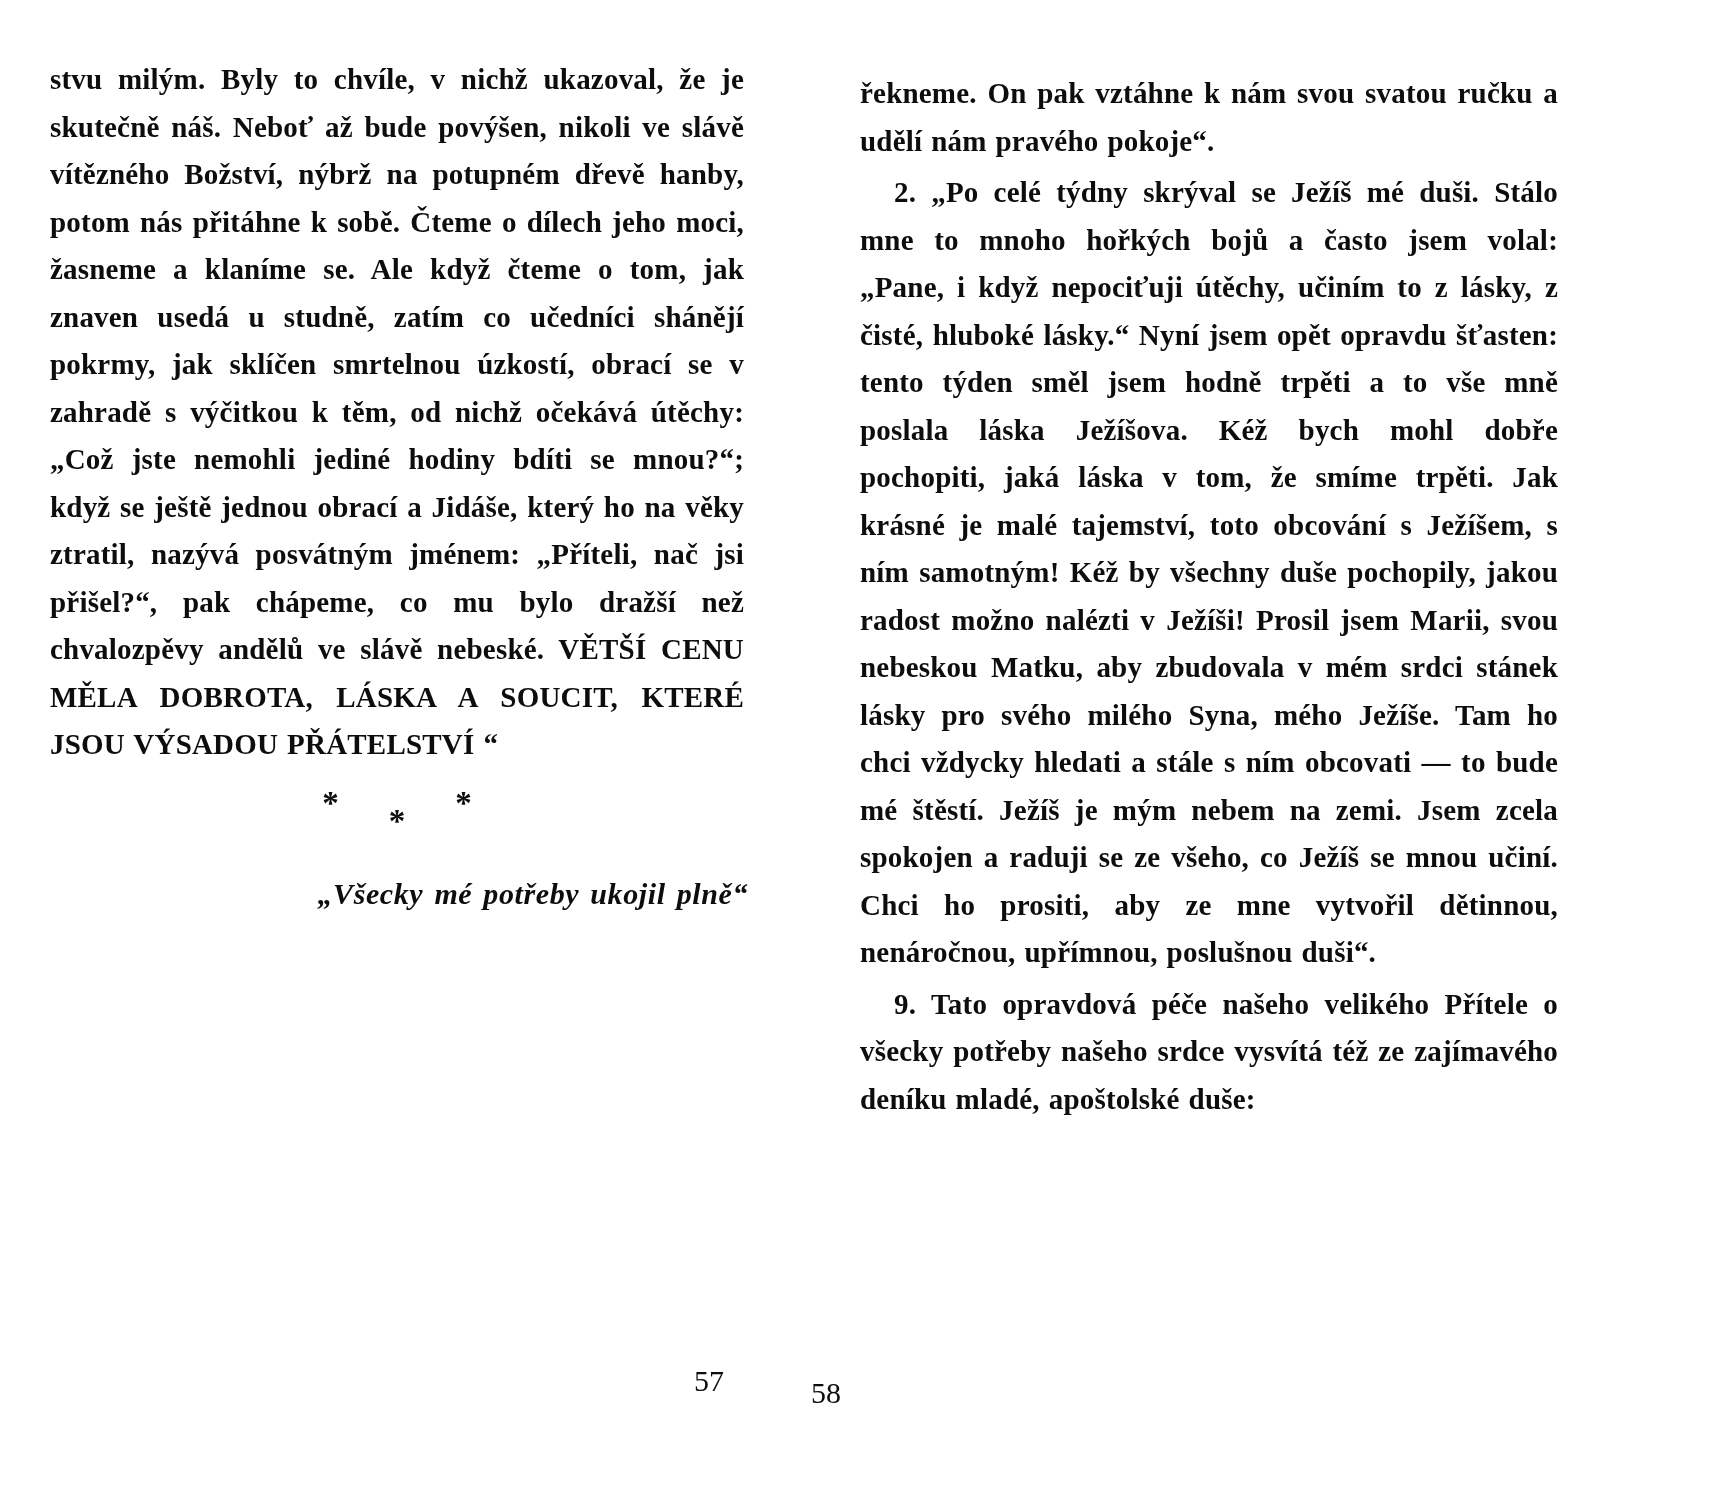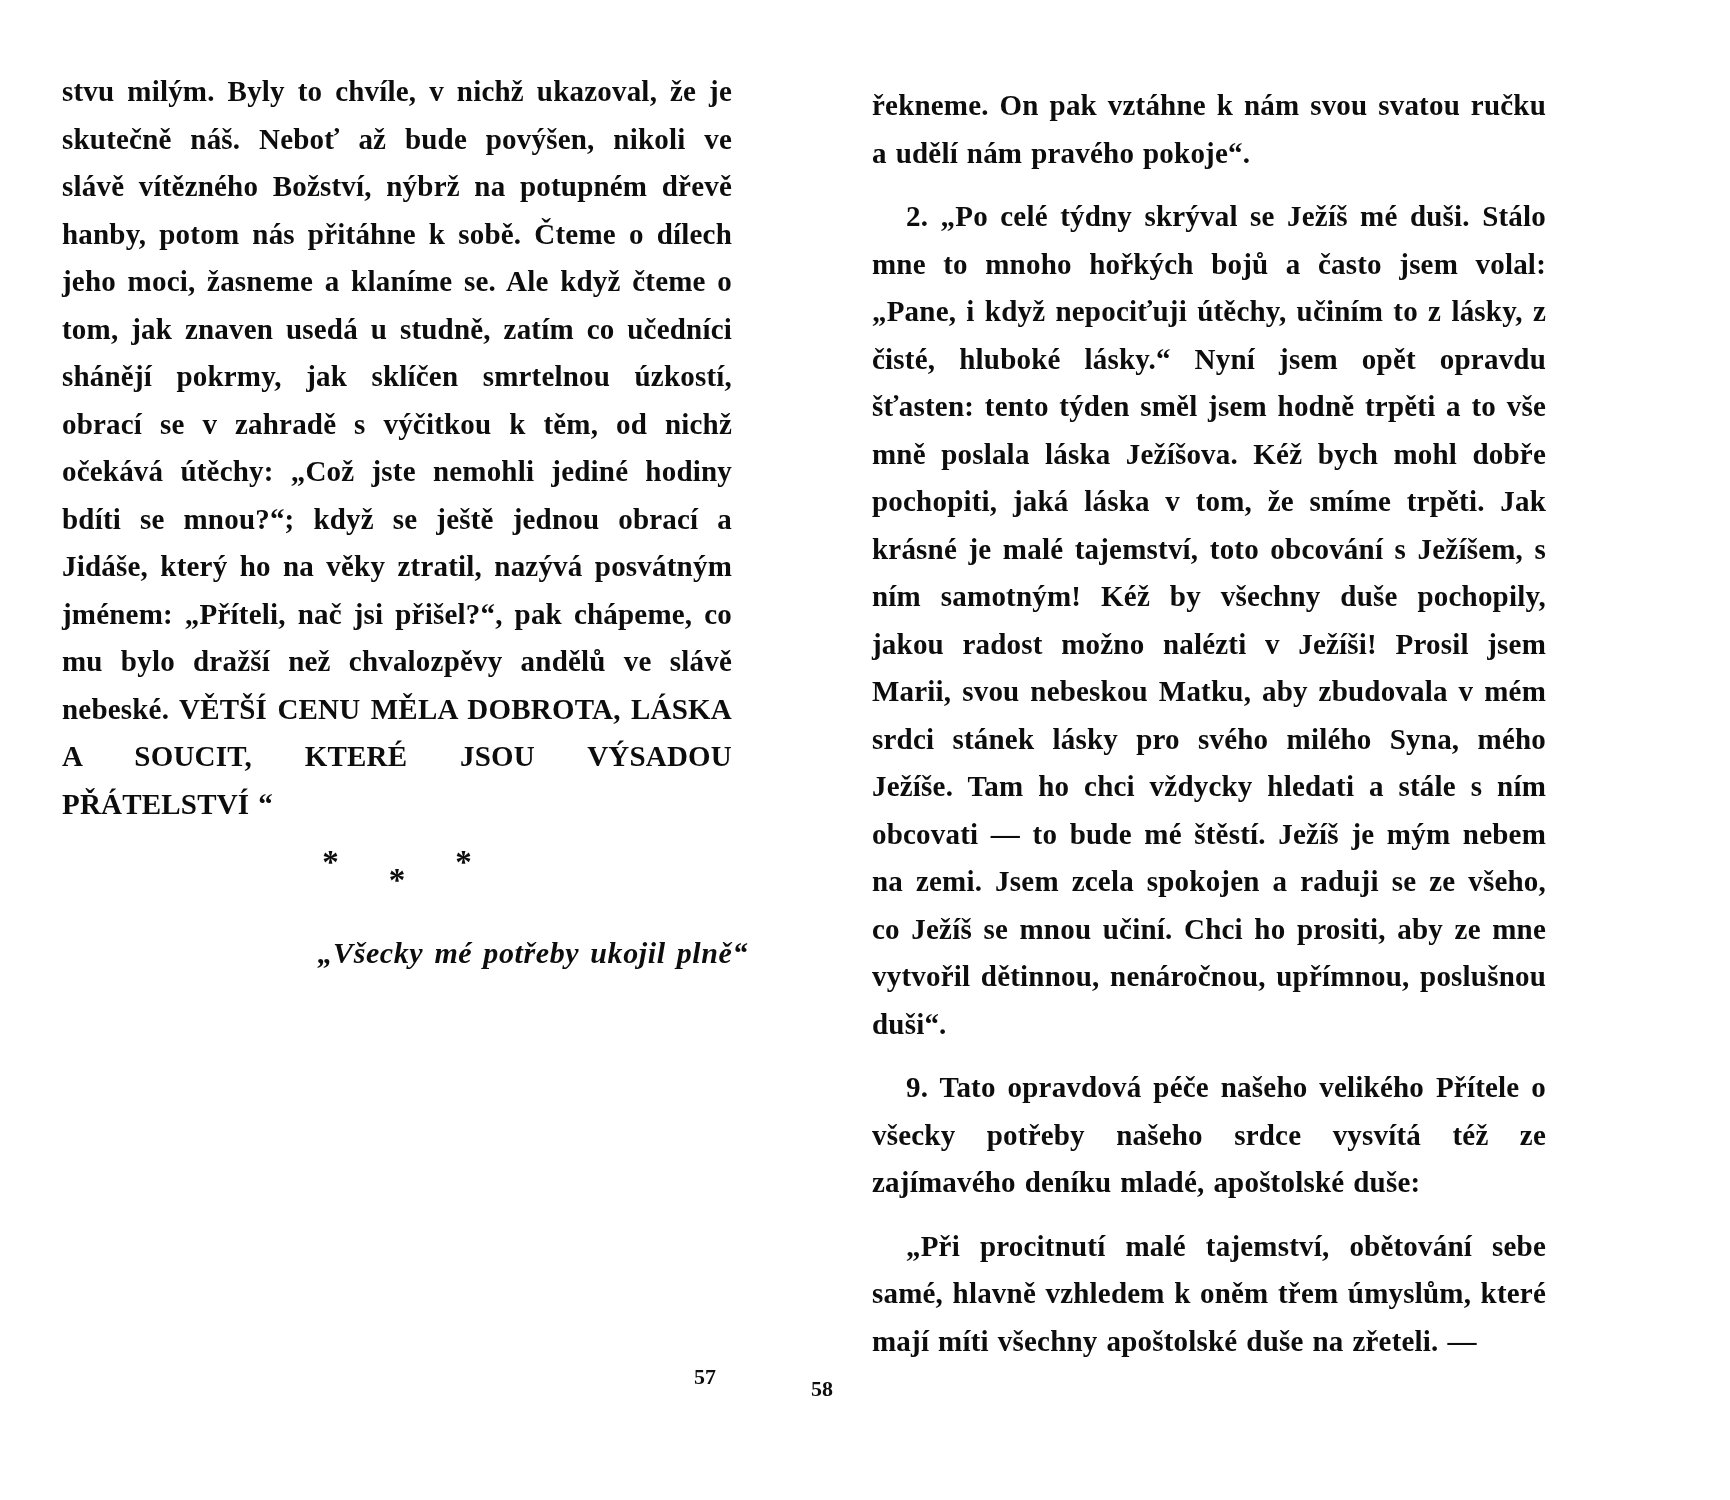--- a/index.html
+++ b/index.html
@@ -23,21 +23,21 @@
     top: 52px;
     width: 702px;
   }
   .page.right {
     left: 856px;
     top: 66px;
     width: 706px;
     font-family: Liberation Serif, serif;
   }
   .para {
-    margin: 16px;
+    margin: 4px;
     font-size: 29px;
     font-weight: 700;
     line-height: 47.5px;
     text-align: justify;
     letter-spacing: 0.2px;
     word-spacing: 1.5px;
   }
   .para.indent {
     text-indent: 34px;
   }
@@ -59,22 +59,22 @@
     margin: 0 0 50px 0;
     font-size: 30px;
     font-weight: 700;
     font-style: italic;
     text-align: right;
     letter-spacing: 0.6px;
     word-spacing: 3px;
   }
   .pagenum {
     position: absolute;
-    font-size: 22px;
-    font-weight: 700;
+    font-size: 30px;
+    font-weight: 400;
   }
   .pn-left {
     left: 694px;
     top: 1364px;
   }
   .pn-right {
     left: 811px;
     top: 1376px;
   }
 </style>
@@ -93,19 +93,18 @@
     </div>
 
     <h2 class="heading">„Všecky mé potřeby ukojil plně“</h2>
 
   </section>
 
   <section class="page right">
     <p class="para">řekneme. On pak vztáhne k nám svou svatou ručku a udělí nám pravého pokoje“.</p>
     <p class="para indent">2. „Po celé týdny skrýval se Ježíš mé duši. Stálo mne to mnoho hořkých bojů a často jsem volal: „Pane, i když nepociťuji útěchy, učiním to z lásky, z čisté, hluboké lásky.“ Nyní jsem opět opravdu šťasten: tento týden směl jsem hodně trpěti a to vše mně poslala láska Ježíšova. Kéž bych mohl dobře pochopiti, jaká láska v tom, že smíme trpěti. Jak krásné je malé tajemství, toto obcování s Ježíšem, s ním samotným! Kéž by všechny duše pochopily, jakou radost možno nalézti v Ježíši! Prosil jsem Marii, svou nebeskou Matku, aby zbudovala v mém srdci stánek lásky pro svého milého Syna, mého Ježíše. Tam ho chci vždycky hledati a stále s ním obcovati — to bude mé štěstí. Ježíš je mým nebem na zemi. Jsem zcela spokojen a raduji se ze všeho, co Ježíš se mnou učiní. Chci ho prositi, aby ze mne vytvořil dětinnou, nenáročnou, upřímnou, poslušnou duši“.</p>
     <p class="para indent">9. Tato opravdová péče našeho velikého Přítele o všecky potřeby našeho srdce vysvítá též ze zajímavého deníku mladé, apoštolské duše:</p>
-    <p class="para indent">„Při procitnutí malé tajemství, obětování sebe samé, hlavně vzhledem k oněm třem úmyslům, které mají míti všechny apoštolské duše na zřeteli. —</p>
   </section>
 
   <div class="pagenum pn-left">57</div>
   <div class="pagenum pn-right">58</div>
 
 </main>
 
 </body></html>

